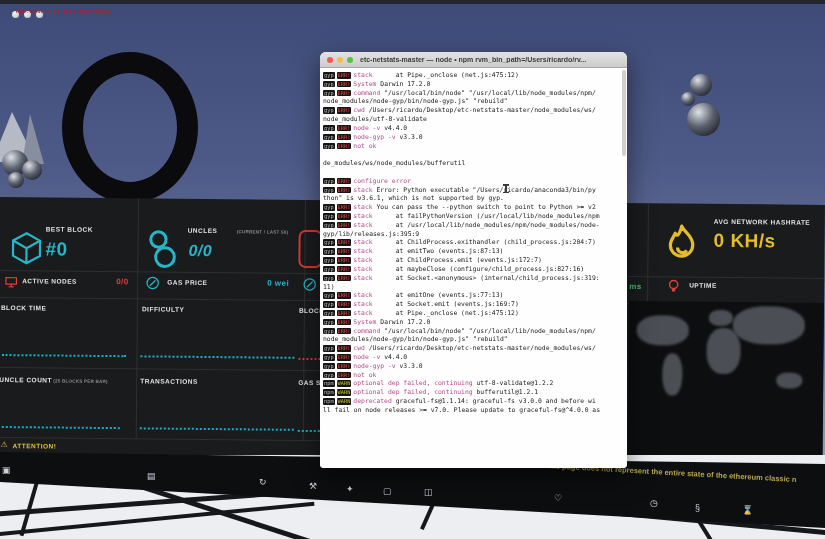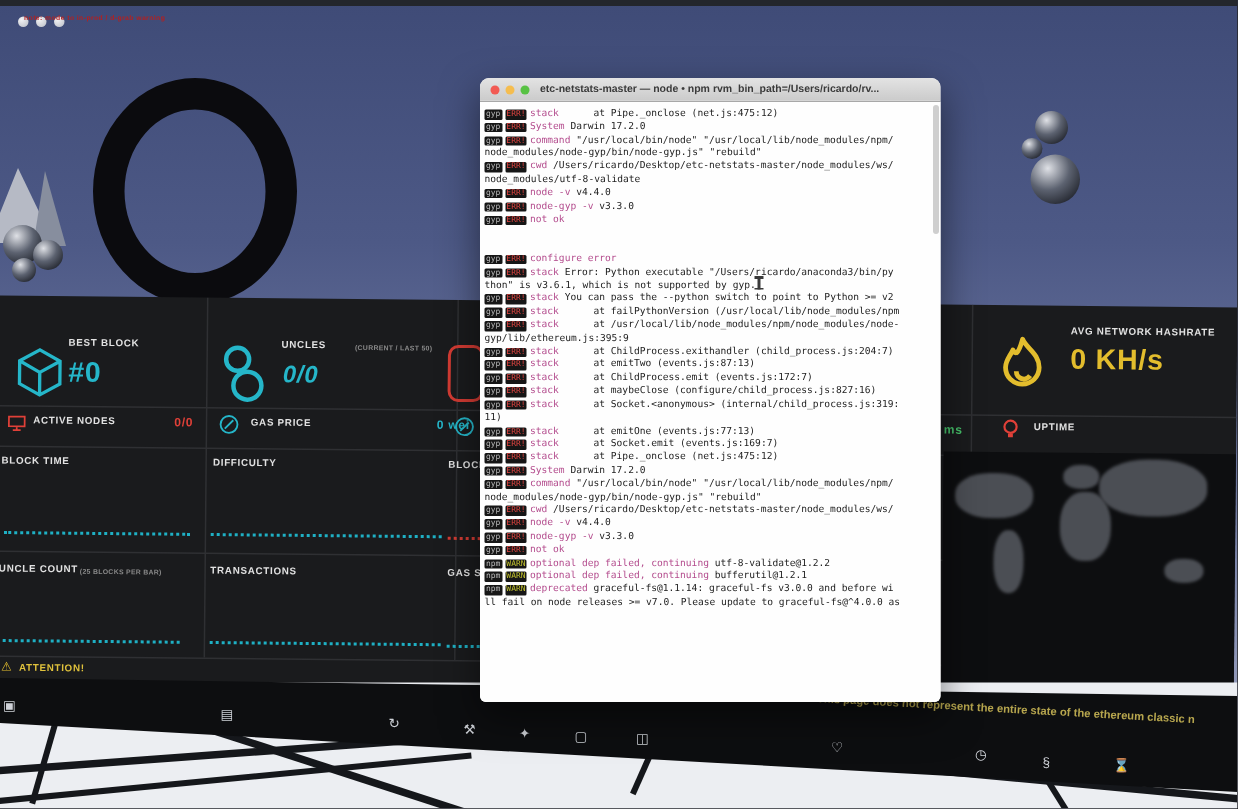--- a/index.html
+++ b/index.html
@@ -116,21 +116,21 @@
       <path d="M3 4.5h18v11H3z M12 15.5v4 M7.5 20h9" fill="none" stroke="#e04038" stroke-width="2"></path>
     </svg>
     <div class="abs plabel" style="left:23px;top:80px;">ACTIVE NODES</div>
     <div class="abs bigval red" style="left:117px;top:79px;font-size:8px;">0/0</div>
 
     <svg class="abs" style="left:146px;top:77px;" width="15" height="15" viewBox="0 0 24 24">
       <circle cx="12" cy="12" r="9" fill="none" stroke="#25b6c9" stroke-width="2"></circle>
       <path d="M7.5 16.5 16.5 7.5" stroke="#25b6c9" stroke-width="2"></path>
     </svg>
     <div class="abs plabel" style="left:168px;top:80px;">GAS PRICE</div>
-    <div class="abs bigval cyan" style="left:268px;top:79px;font-size:8px;margin-left:24px;">0 wei</div>
+    <div class="abs bigval cyan" style="left:268px;top:79px;font-size:8px;">0 wei</div>
     <svg class="abs" style="left:303px;top:77px;" width="15" height="15" viewBox="0 0 24 24">
       <circle cx="12" cy="12" r="9" fill="none" stroke="#25b6c9" stroke-width="2"></circle>
       <path d="M7.5 16.5 16.5 7.5" stroke="#25b6c9" stroke-width="2"></path>
     </svg>
 
     <div class="abs bigval green" style="left:630px;top:79px;font-size:8px;">ms</div>
     <svg class="abs" style="left:668px;top:75px;" width="13" height="17" viewBox="0 0 16 20">
       <circle cx="8" cy="7" r="5" fill="none" stroke="#e04038" stroke-width="1.8"></circle>
       <path d="M6 12.5h4v3H6z" fill="#e04038"></path>
     </svg>
@@ -201,28 +201,29 @@
         <div class="tl"><span class="bdg b1">gyp</span><span class="bdg b2e">ERR!</span><span class="kw">stack </span><span>     at Pipe._onclose (net.js:475:12)</span></div>
         <div class="tl"><span class="bdg b1">gyp</span><span class="bdg b2e">ERR!</span><span class="kw">System </span><span>Darwin 17.2.0</span></div>
         <div class="tl"><span class="bdg b1">gyp</span><span class="bdg b2e">ERR!</span><span class="kw">command </span><span>"/usr/local/bin/node" "/usr/local/lib/node_modules/npm/</span></div>
         <div class="tl"><span>node_modules/node-gyp/bin/node-gyp.js" "rebuild"</span></div>
         <div class="tl"><span class="bdg b1">gyp</span><span class="bdg b2e">ERR!</span><span class="kw">cwd </span><span>/Users/ricardo/Desktop/etc-netstats-master/node_modules/ws/</span></div>
         <div class="tl"><span>node_modules/utf-8-validate</span></div>
         <div class="tl"><span class="bdg b1">gyp</span><span class="bdg b2e">ERR!</span><span class="kw">node -v </span><span>v4.4.0</span></div>
         <div class="tl"><span class="bdg b1">gyp</span><span class="bdg b2e">ERR!</span><span class="kw">node-gyp -v </span><span>v3.3.0</span></div>
         <div class="tl"><span class="bdg b1">gyp</span><span class="bdg b2e">ERR!</span><span class="kw">not ok </span><span></span></div>
         <div class="tl"><span>&nbsp;</span></div>
+        <div class="tl"><span>de_modules/ws/node_modules/bufferutil</span></div>
         <div class="tl"><span>&nbsp;</span></div>
         <div class="tl"><span class="bdg b1">gyp</span><span class="bdg b2e">ERR!</span><span class="kw">configure error </span><span></span></div>
         <div class="tl"><span class="bdg b1">gyp</span><span class="bdg b2e">ERR!</span><span class="kw">stack </span><span>Error: Python executable "/Users/ricardo/anaconda3/bin/py</span></div>
         <div class="tl"><span>thon" is v3.6.1, which is not supported by gyp.</span></div>
         <div class="tl"><span class="bdg b1">gyp</span><span class="bdg b2e">ERR!</span><span class="kw">stack </span><span>You can pass the --python switch to point to Python &gt;= v2</span></div>
         <div class="tl"><span class="bdg b1">gyp</span><span class="bdg b2e">ERR!</span><span class="kw">stack </span><span>     at failPythonVersion (/usr/local/lib/node_modules/npm</span></div>
         <div class="tl"><span class="bdg b1">gyp</span><span class="bdg b2e">ERR!</span><span class="kw">stack </span><span>     at /usr/local/lib/node_modules/npm/node_modules/node-</span></div>
-        <div class="tl"><span>gyp/lib/ethereum.js:395:9</span></div>
+        <div class="tl"><span>gyp/lib/releases.js:395:9</span></div>
         <div class="tl"><span class="bdg b1">gyp</span><span class="bdg b2e">ERR!</span><span class="kw">stack </span><span>     at ChildProcess.exithandler (child_process.js:204:7)</span></div>
         <div class="tl"><span class="bdg b1">gyp</span><span class="bdg b2e">ERR!</span><span class="kw">stack </span><span>     at emitTwo (events.js:87:13)</span></div>
         <div class="tl"><span class="bdg b1">gyp</span><span class="bdg b2e">ERR!</span><span class="kw">stack </span><span>     at ChildProcess.emit (events.js:172:7)</span></div>
         <div class="tl"><span class="bdg b1">gyp</span><span class="bdg b2e">ERR!</span><span class="kw">stack </span><span>     at maybeClose (configure/child_process.js:827:16)</span></div>
         <div class="tl"><span class="bdg b1">gyp</span><span class="bdg b2e">ERR!</span><span class="kw">stack </span><span>     at Socket.&lt;anonymous&gt; (internal/child_process.js:319:</span></div>
         <div class="tl"><span>11)</span></div>
         <div class="tl"><span class="bdg b1">gyp</span><span class="bdg b2e">ERR!</span><span class="kw">stack </span><span>     at emitOne (events.js:77:13)</span></div>
         <div class="tl"><span class="bdg b1">gyp</span><span class="bdg b2e">ERR!</span><span class="kw">stack </span><span>     at Socket.emit (events.js:169:7)</span></div>
         <div class="tl"><span class="bdg b1">gyp</span><span class="bdg b2e">ERR!</span><span class="kw">stack </span><span>     at Pipe._onclose (net.js:475:12)</span></div>
         <div class="tl"><span class="bdg b1">gyp</span><span class="bdg b2e">ERR!</span><span class="kw">System </span><span>Darwin 17.2.0</span></div>

